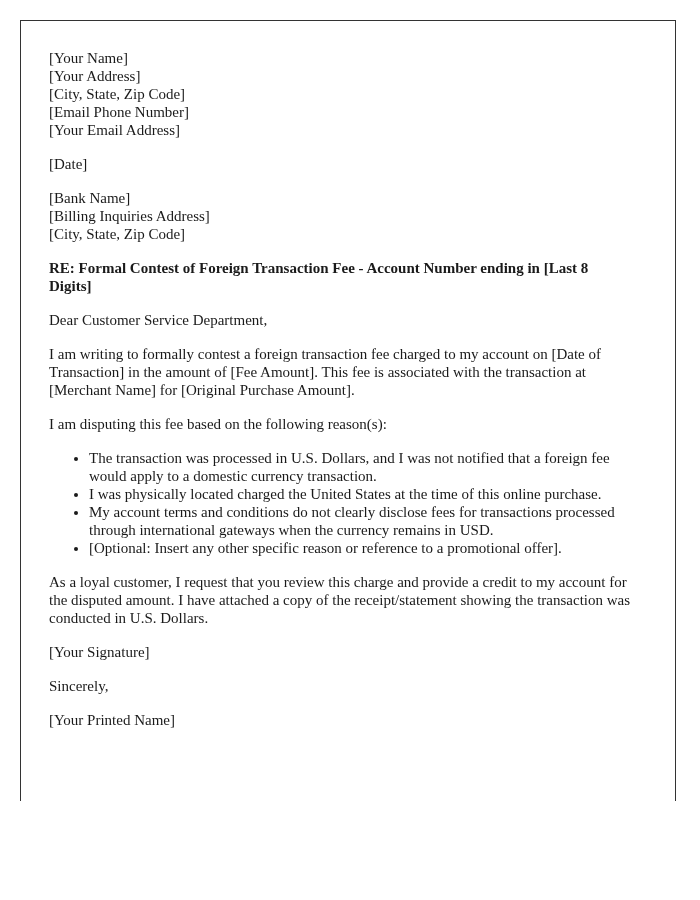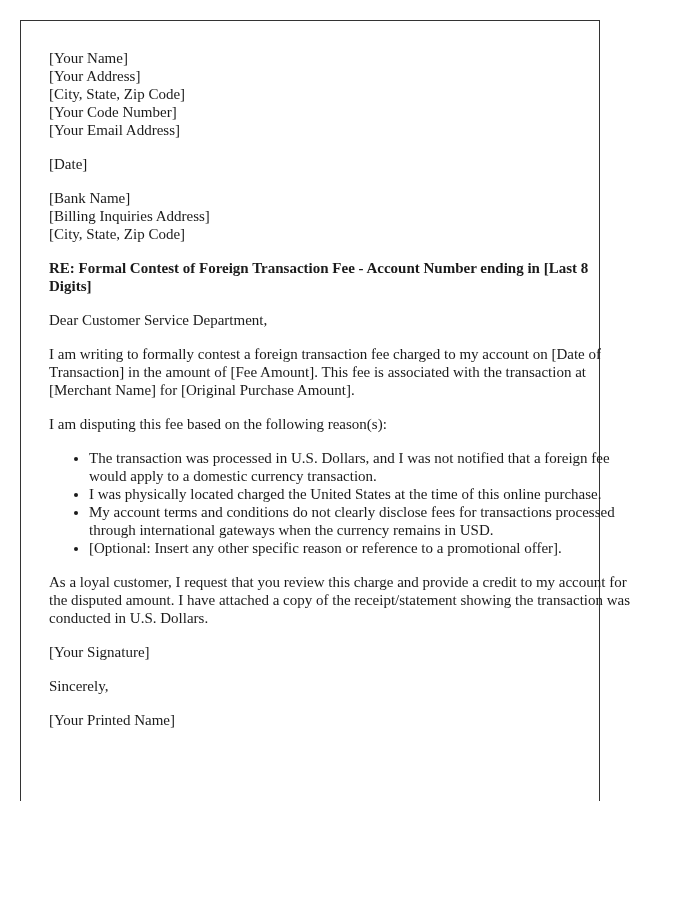--- a/index.html
+++ b/index.html
@@ -1,39 +1,39 @@
 <!DOCTYPE html>
 <html><head>
   <meta charset="utf-8">
   <style>
     html, body { margin: 0; padding: 0; background: #ffffff; }
     body { width: 700px; height: 900px; position: relative; overflow: hidden;
       font-family: "Liberation Serif", "DejaVu Serif", serif; color: #1a1a1a; }
-    .page { position: absolute; left: 20px; top: 20px; width: 580px; height: 781px;
+    .page { position: absolute; left: 20px; top: 20px; width: 656px; height: 781px;
       border-top: 1px solid #333; border-left: 1px solid #333; border-right: 1px solid #333;
       box-sizing: border-box; }
     .content { position: absolute; left: 28px; top: 28px; width: 585px;
       font-size: 15px; line-height: 18px; }
     .block { margin: 0 0 16px 0; }
     .line { display: block; }
     .subject { font-weight: bold; margin: 0 0 16px 0; }
     p { margin: 0 0 16px 0; }
     ul { margin: 0 0 16px 0; padding-left: 40px; }
     li { margin: 0; }
   </style>
 </head>
 <body>
 
 <div class="page">
   <div class="content">
     <div class="block">
       <span class="line">[Your Name]</span>
       <span class="line">[Your Address]</span>
       <span class="line">[City, State, Zip Code]</span>
-      <span class="line">[Your Code Number]</span>
+      <span class="line">[Email Phone Number]</span>
       <span class="line">[Your Email Address]</span>
     </div>
     <p>[Date]</p>
     <div class="block">
       <span class="line">[Bank Name]</span>
       <span class="line">[Billing Inquiries Address]</span>
       <span class="line">[City, State, Zip Code]</span>
     </div>
     <div class="subject">RE: Formal Contest of Foreign Transaction Fee - Account Number ending in [Last 8 Digits]</div>
     <p>Dear Customer Service Department,</p>

